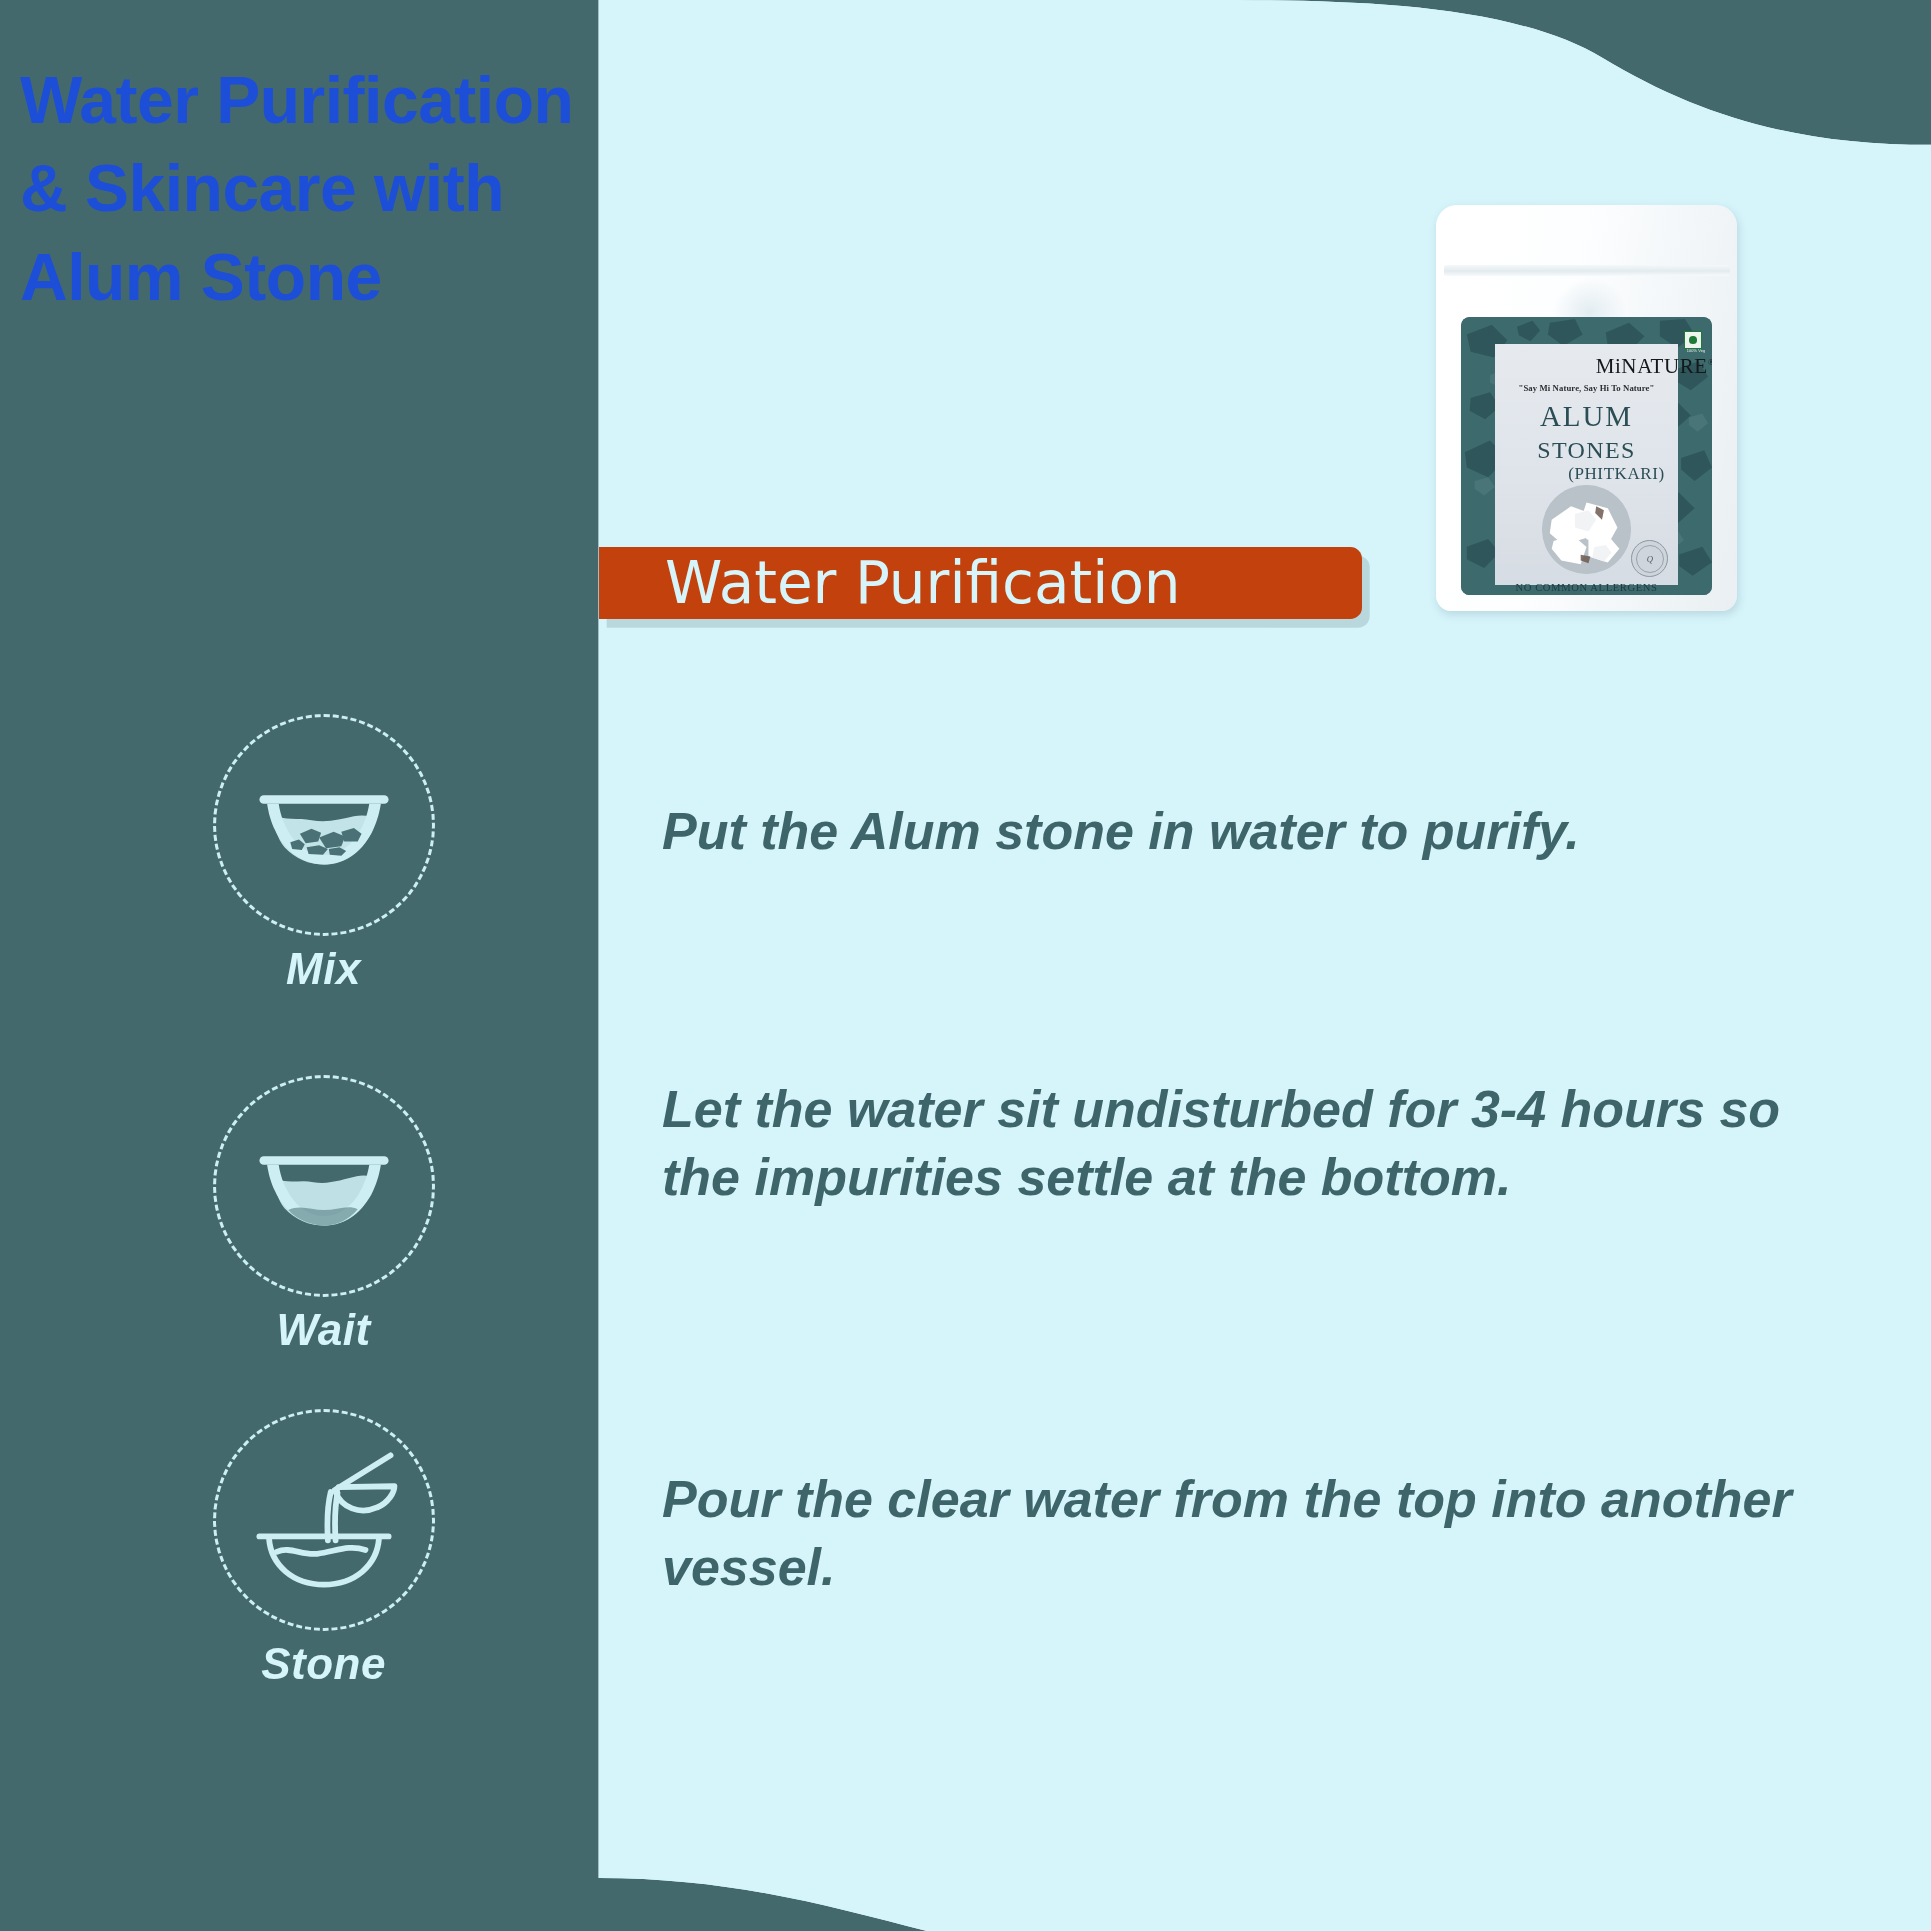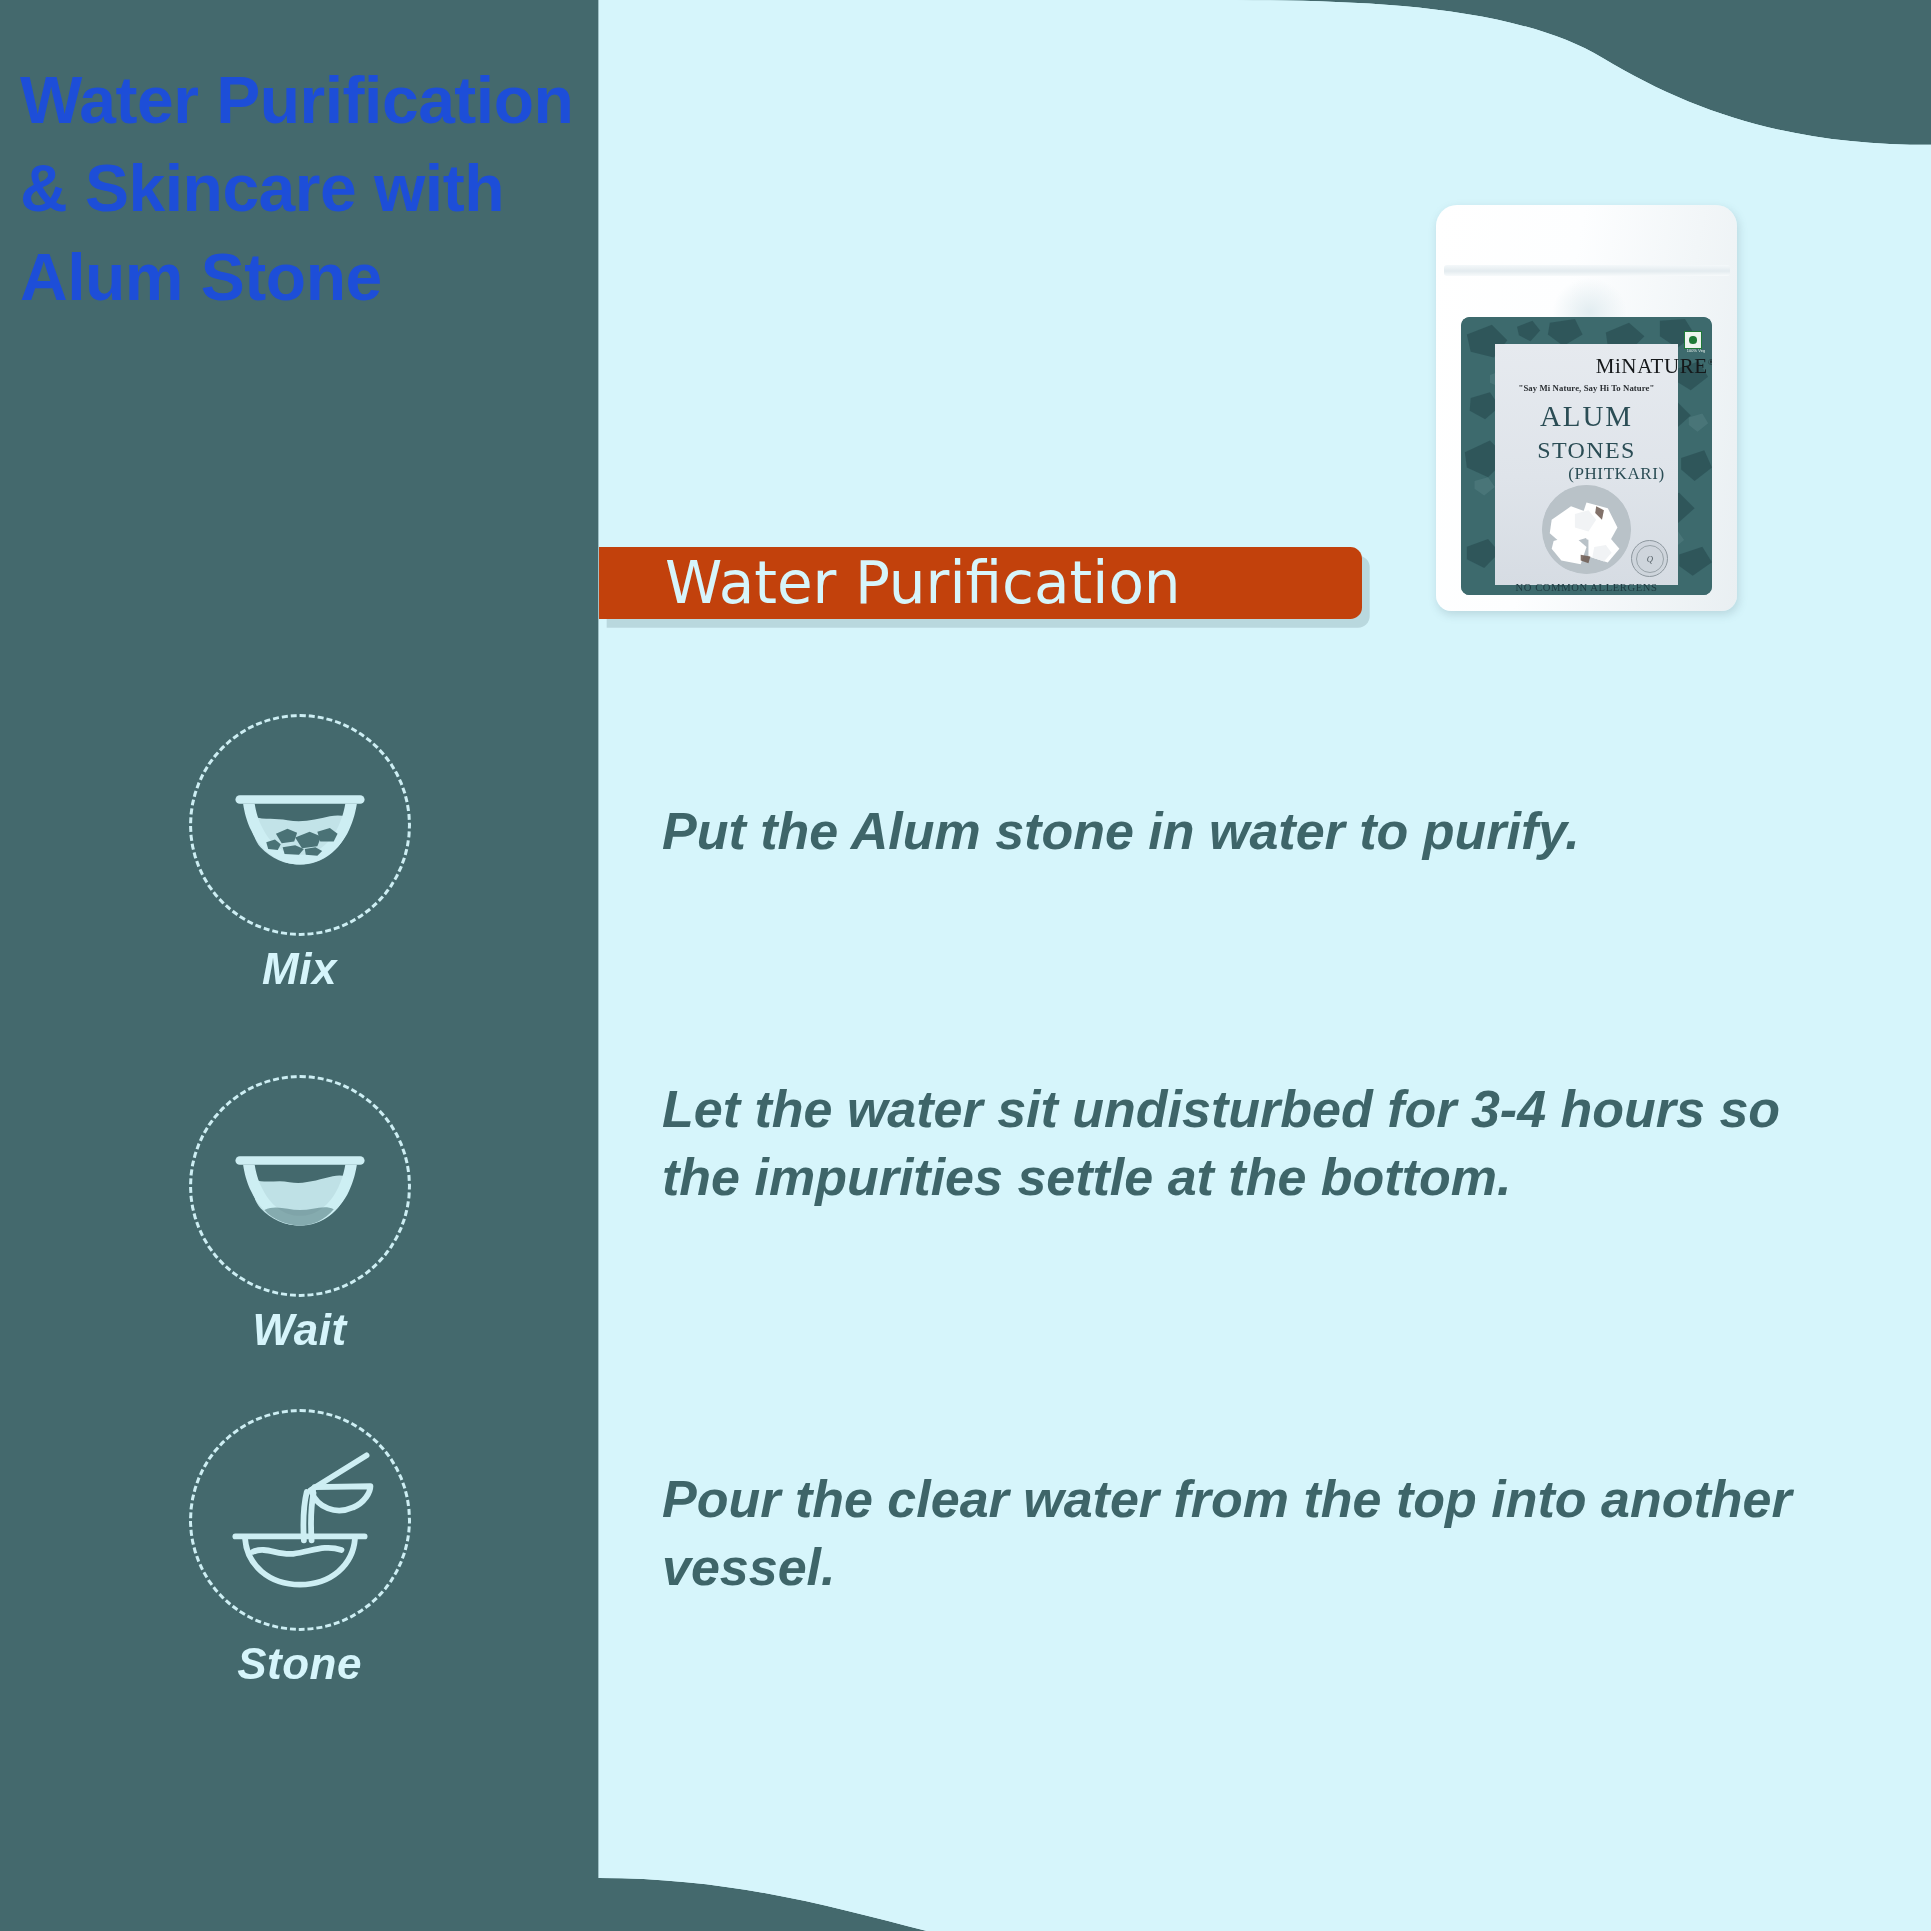--- a/index.html
+++ b/index.html
@@ -15,21 +15,21 @@
 
   
   .title{
     position:absolute;left:20px;top:56px;width:560px;
     color:#1d4ed8;
     font-size:66px;line-height:1.34;font-weight:bold;
     letter-spacing:-0.5px;
     font-family:"Liberation Sans", sans-serif;
   }
 
-  .steps{position:absolute;left:0;top:714px;width:599px;}
+  .steps{position:absolute;left:0;top:714px;width:599px;padding-left:24px;}
   .step{position:relative;width:599px;height:338px;}
   .step-circle{
     position:absolute;left:50%;transform:translateX(-50%);top:0;
     width:222px;height:222px;border-radius:50%;
     border:3.9px dashed #cdeef3;
     box-sizing:border-box;
   }
   .step-circle svg{position:absolute;left:50%;top:50%;transform:translate(-50%,-50%);}
   .step-label{
     position:absolute;left:0;top:230px;width:599px;text-align:center;

